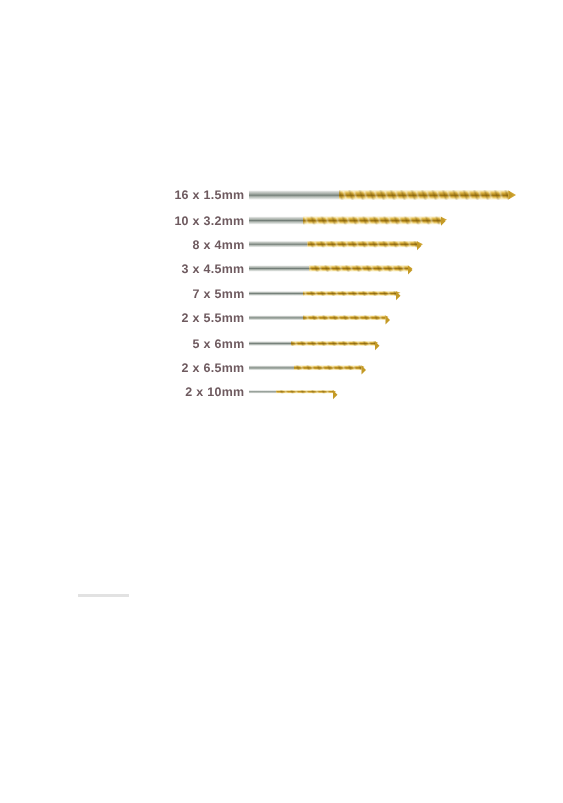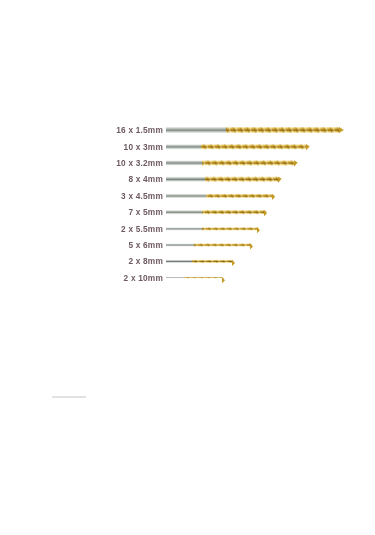--- a/index.html
+++ b/index.html
@@ -171,30 +171,20 @@
         <div class="bit-label">16 x 1.5mm</div>
         <div class="bit-graphic">
           <div class="shank" style="width: 60px; height: 6px;"></div>
           <div class="flute" style="width: 113px; height: 6px;"></div>
           <div class="tip" style="width: 5.4px; height: 6px; --t: 6px;">
             <div style="width: 0px; height: 0px; border-top: 3px solid transparent; border-bottom: 3px solid transparent; border-left: 5.4px solid rgb(207, 164, 51);"></div>
           </div>
         </div>
       </div>
       <div class="bit-row">
-        <div class="bit-label">10 x 3mm</div>
-        <div class="bit-graphic">
-          <div class="shank" style="width: 35px; height: 5.4px;"></div>
-          <div class="flute" style="width: 105px; height: 5.4px;"></div>
-          <div class="tip" style="width: 4.86px; height: 5.4px; --t: 5.4px;">
-            <div style="width: 0px; height: 0px; border-top: 2.7px solid transparent; border-bottom: 2.7px solid transparent; border-left: 4.86px solid rgb(207, 164, 51);"></div>
-          </div>
-        </div>
-      </div>
-      <div class="bit-row">
         <div class="bit-label">10 x 3.2mm</div>
         <div class="bit-graphic">
           <div class="shank" style="width: 36px; height: 5.1px;"></div>
           <div class="flute" style="width: 92px; height: 5.1px;"></div>
           <div class="tip" style="width: 4.59px; height: 5.1px; --t: 5.1px;">
             <div style="width: 0px; height: 0px; border-top: 2.55px solid transparent; border-bottom: 2.55px solid transparent; border-left: 4.59px solid rgb(207, 164, 51);"></div>
           </div>
         </div>
       </div>
       <div class="bit-row">
@@ -241,26 +231,26 @@
         <div class="bit-label">5 x 6mm</div>
         <div class="bit-graphic">
           <div class="shank" style="width: 28px; height: 3px;"></div>
           <div class="flute" style="width: 56px; height: 3px;"></div>
           <div class="tip" style="width: 2.7px; height: 3px; --t: 3px;">
             <div style="width: 0px; height: 0px; border-top: 1.5px solid transparent; border-bottom: 1.5px solid transparent; border-left: 2.7px solid rgb(207, 164, 51);"></div>
           </div>
         </div>
       </div>
       <div class="bit-row">
-        <div class="bit-label">2 x 8mm</div>
-        <div class="bit-graphic">
-          <div class="shank" style="width: 26px; height: 2.2px;"></div>
-          <div class="flute" style="width: 40px; height: 2.2px;"></div>
-          <div class="tip" style="width: 2px; height: 2.2px; --t: 2.2px;">
-            <div style="width: 0px; height: 0px; border-top: 1.1px solid transparent; border-bottom: 1.1px solid transparent; border-left: 2px solid rgb(207, 164, 51);"></div>
+        <div class="bit-label">2 x 6.5mm</div>
+        <div class="bit-graphic">
+          <div class="shank" style="width: 30px; height: 2.6px;"></div>
+          <div class="flute" style="width: 45px; height: 2.6px;"></div>
+          <div class="tip" style="width: 2.34px; height: 2.6px; --t: 2.6px;">
+            <div style="width: 0px; height: 0px; border-top: 1.3px solid transparent; border-bottom: 1.3px solid transparent; border-left: 2.34px solid rgb(207, 164, 51);"></div>
           </div>
         </div>
       </div>
       <div class="bit-row">
         <div class="bit-label">2 x 10mm</div>
         <div class="bit-graphic">
           <div class="shank" style="width: 18px; height: 1.7px;"></div>
           <div class="flute" style="width: 38px; height: 1.7px;"></div>
           <div class="tip" style="width: 2px; height: 1.7px; --t: 1.7px;">
             <div style="width: 0px; height: 0px; border-top: 0.85px solid transparent; border-bottom: 0.85px solid transparent; border-left: 2px solid rgb(207, 164, 51);"></div>

